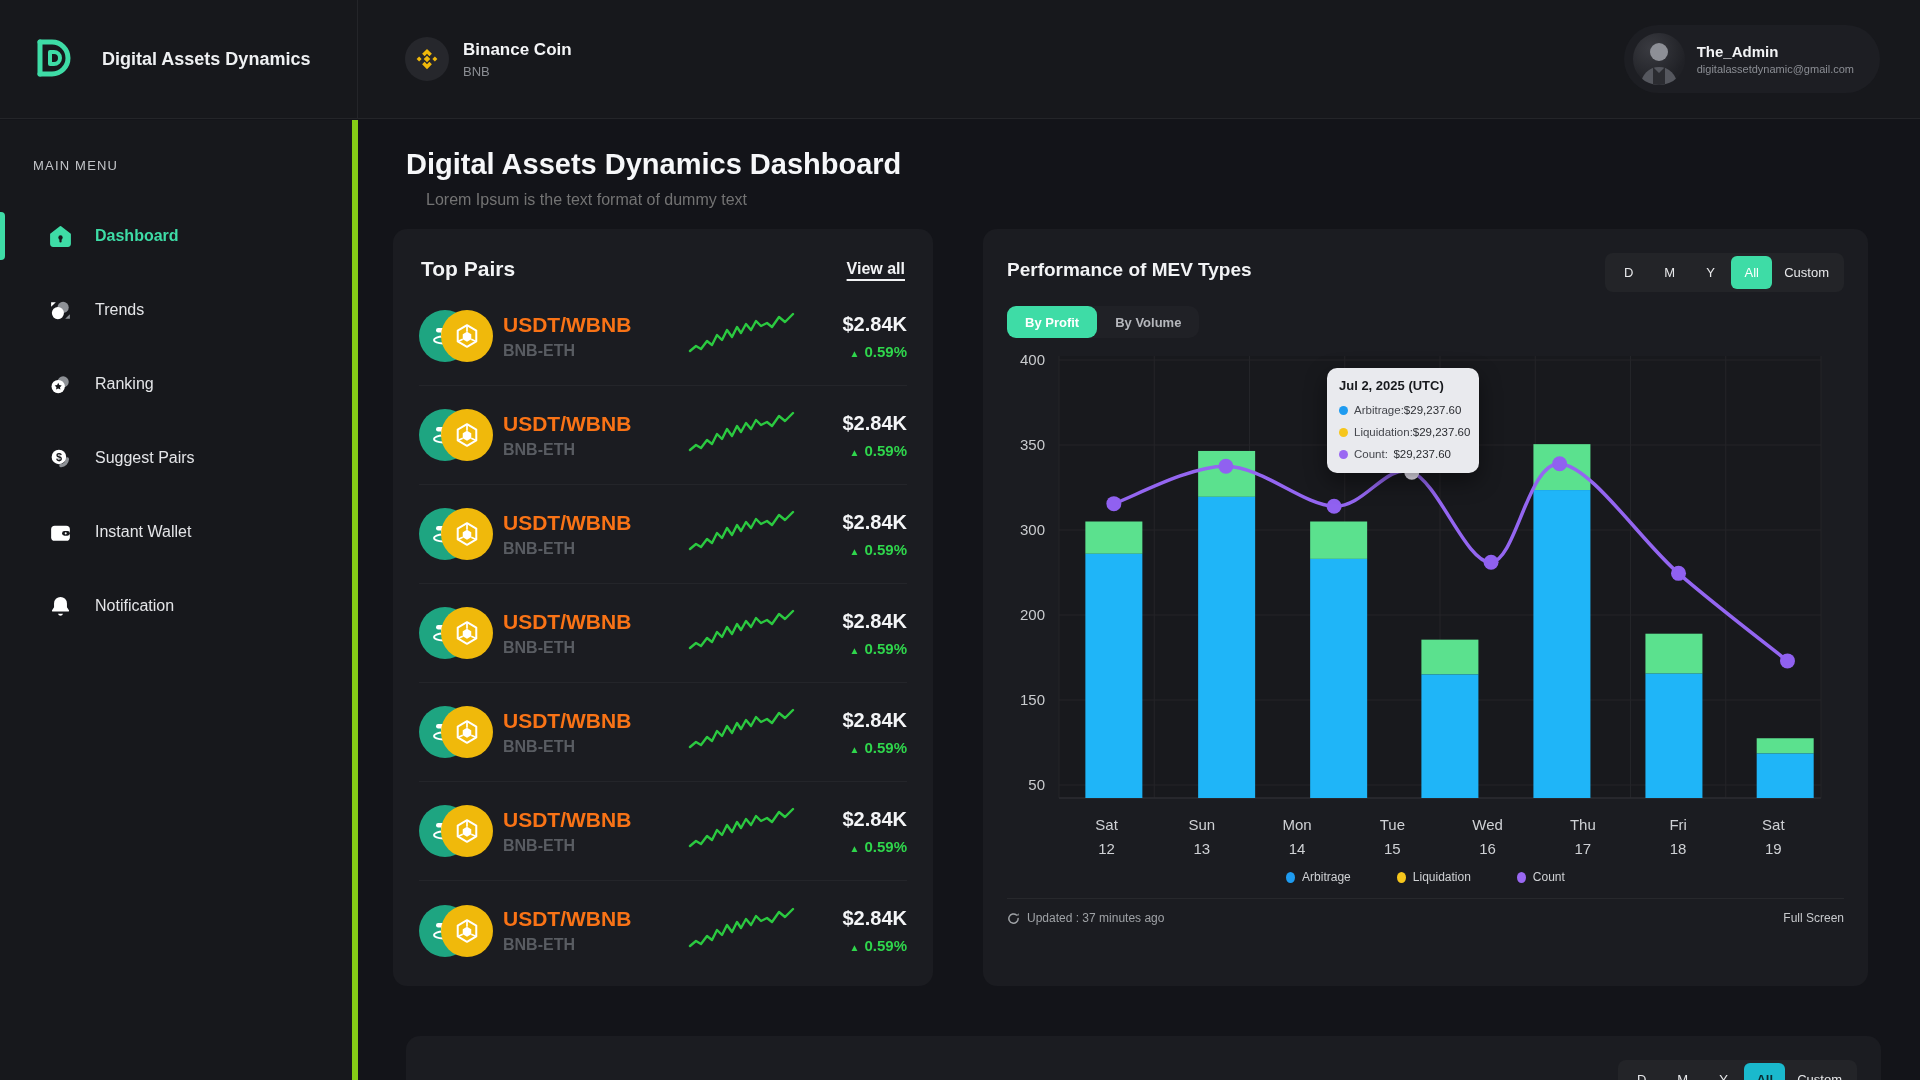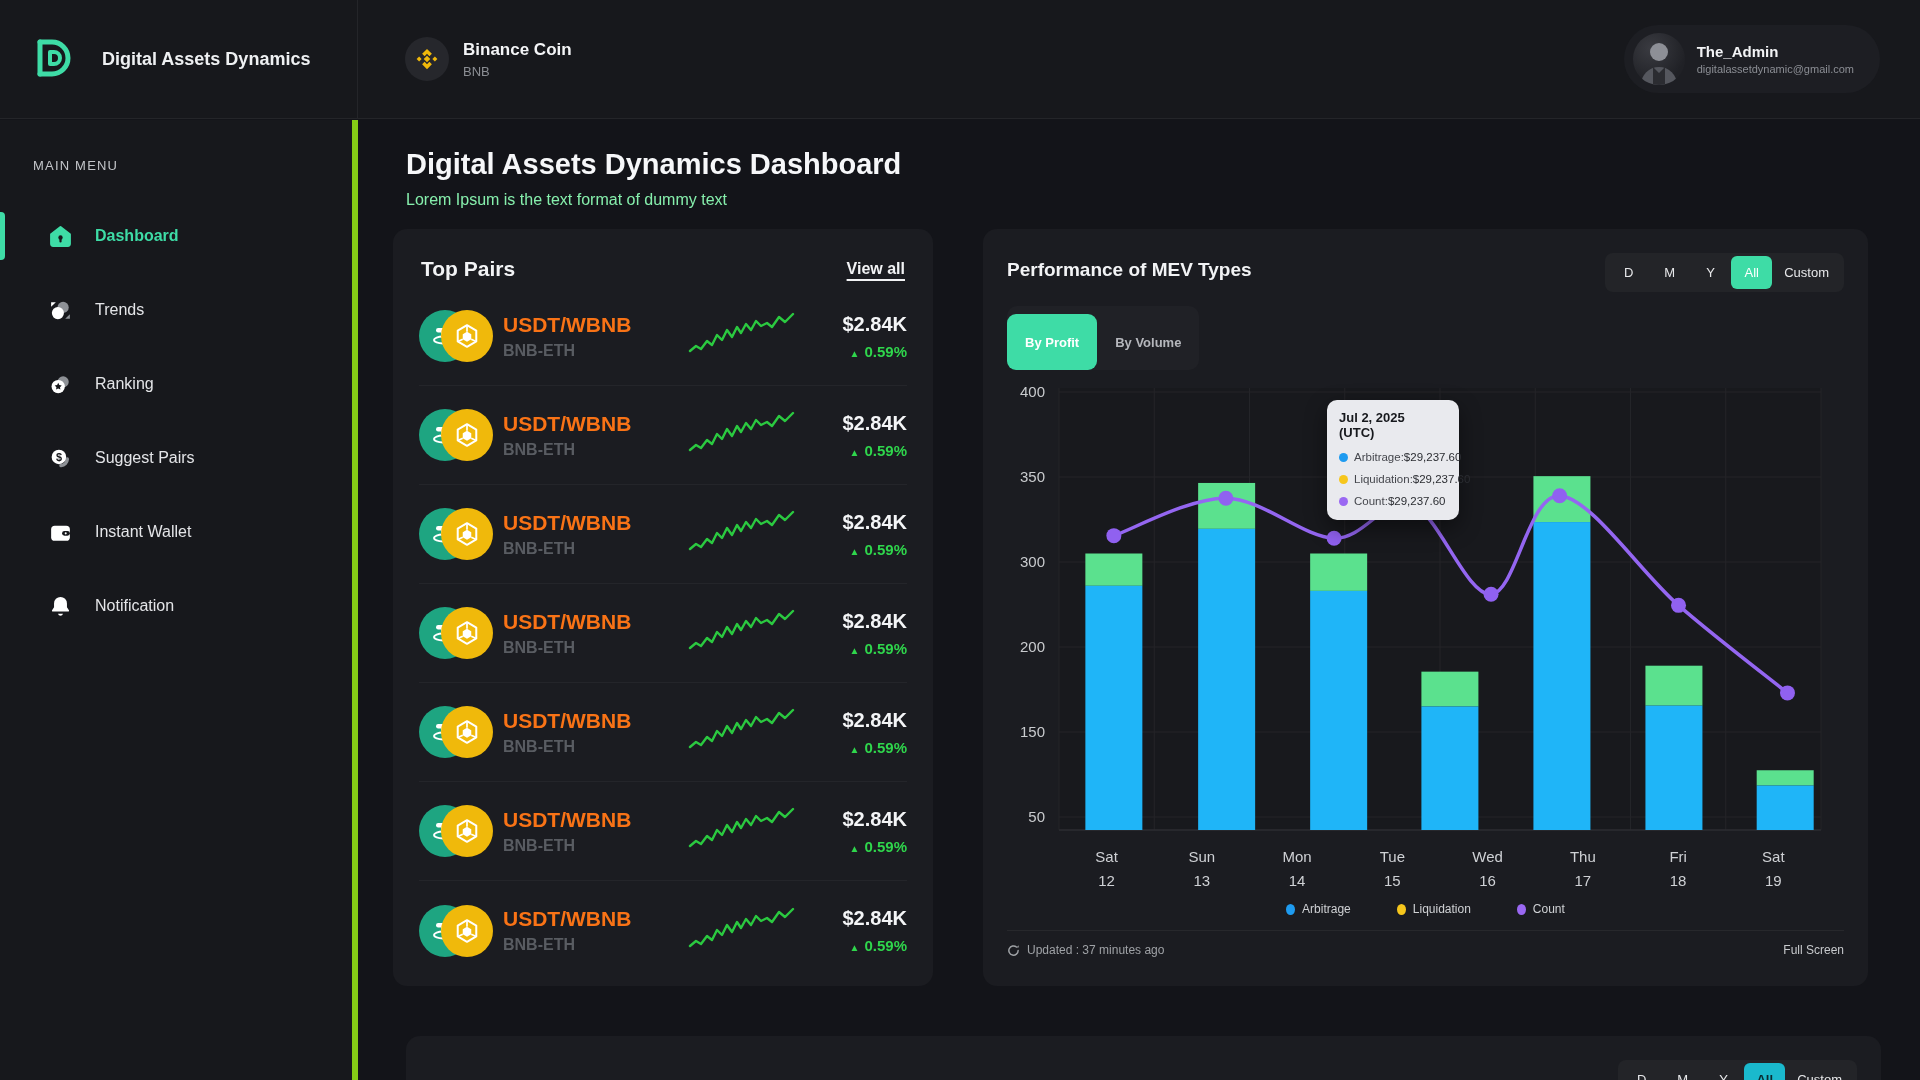--- a/index.html
+++ b/index.html
@@ -58,21 +58,21 @@
   .nav-item.active .nav-text { color:#3edca6; font-weight:bold; }
   .nav-item.active::before {
     content:""; position:absolute; left:0; top:13px; width:5px; height:48px;
     background:#3edca6; border-radius:0 4px 4px 0;
   }
   .nav-icon { width:26px; height:26px; display:flex; align-items:center; justify-content:center; }
   
   .main { position:absolute; left:359px; top:120px; right:0; bottom:0; overflow:hidden; }
   .page-head { padding:28px 0 0 47px; }
   .page-title { font-size:29px; font-weight:bold; color:#f6f7f9; }
-  .page-sub { font-size:16px; color:#86efac; margin-top:10px; }
+  .page-sub { font-size:16px; color:#737373; margin-top:10px;margin-left:20px; }
   .cards { position:absolute; left:34px; top:109px; display:flex; gap:50px; }
   .card { background:#1b1c21; border-radius:14px; }
   
   .pairs-card { width:540px; height:757px; padding:24px 26px 10px 26px; }
   .pairs-head { display:flex; align-items:center; justify-content:space-between; padding:4px 2px 6px 2px; }
   .pairs-title { font-size:21px; font-weight:bold; }
   .view-all {
     font-size:16px; font-weight:bold; color:#f2f3f5; cursor:pointer;
     text-decoration:underline; text-underline-offset:5px; text-decoration-thickness:2px;
   }
@@ -106,29 +106,28 @@
   .range-tab {
     min-width:41px; height:33px; padding:0 12px; border-radius:6px;
     display:flex; align-items:center; justify-content:center;
     font-size:13px; color:#e7e8ea; cursor:pointer;
   }
   .range-tab.active-teal { background:#3edca6; color:#ffffff; }
   .range-tab.active-cyan { background:#1ab9cd; color:#0b2b30; font-weight:bold; }
   .filter-row { margin-top:14px; }
   .filter-group { display:inline-flex; background:#202126; border-radius:10px; }
   .filter-btn {
-    height:56px; padding:0 18px; border-radius:9px; border:none; cursor:pointer;
+    height:32px; padding:0 18px; border-radius:9px; border:none; cursor:pointer;
     font-size:13px; font-weight:bold; background:transparent; color:#b5b7bc;
     font-family:inherit;
-    margin-top:8px;
   }
   .filter-btn.active { background:#3edca6; color:#ffffff; }
   .chart-wrap { position:relative; margin-top:8px; }
   .chart-tooltip {
-    position:absolute; left:320px; top:22px; width:132px;
+    position:absolute; left:320px; top:22px; width:152px;
     background:#e9eaee; border-radius:10px; padding:10px 28px 8px 12px;
     box-shadow:0 8px 22px rgba(0,0,0,.45); z-index:5;
   }
   .tip-title { font-size:13px; font-weight:bold; color:#17191d; margin-bottom:6px; }
   .tip-row { display:flex; align-items:center; font-size:11.5px; color:#45474d; padding:5px 0; }
   .tip-dot { width:9px; height:9px; border-radius:50%; margin-right:6px; flex:0 0 9px; }
   .tip-label { flex:1; }
   .tip-value { color:#2a2c31; }
   .legend-row { display:flex; justify-content:center; gap:46px; margin-top:4px; }
   .legend-item { display:flex; align-items:center; gap:7px; font-size:12px; color:#cfd1d4; }

